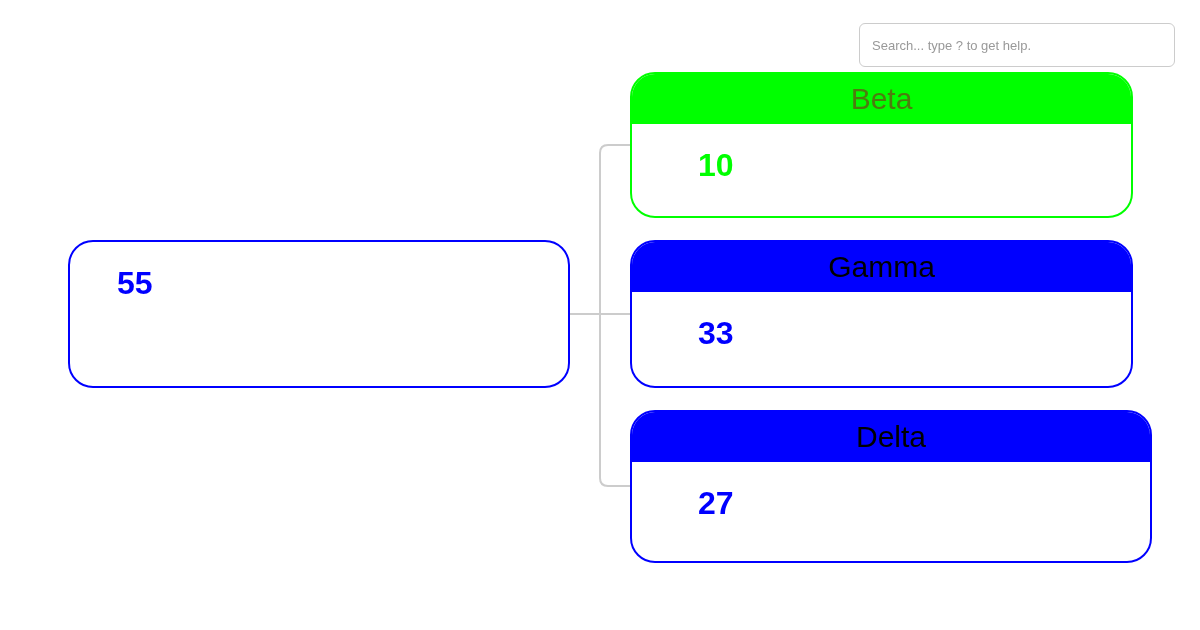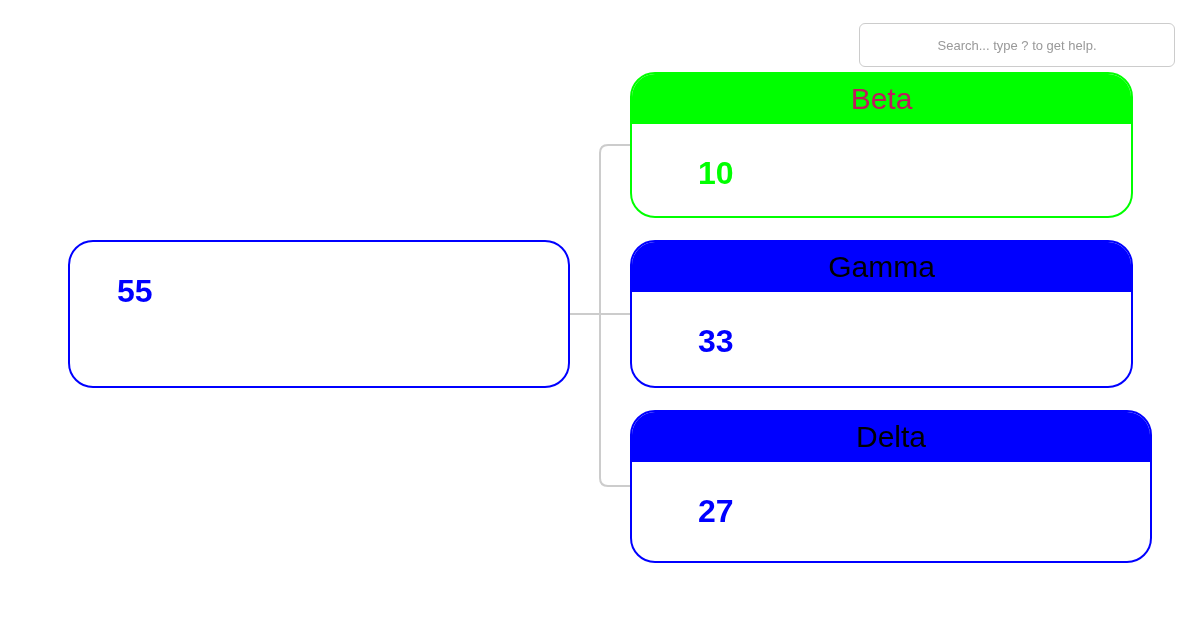--- a/index.html
+++ b/index.html
@@ -42,38 +42,36 @@
     line-height: 50px;
     text-align: center;
     font-size: 30px;
     font-weight: 400;
   }
   .node-value {
     padding: 24px 10px 0 66px;
     font-size: 32px;
     font-weight: bold;
     line-height: 1.1;
-    margin-top: 8px;
   }
   .search-input {
     position: absolute;
     left: 859px;
     top: 23px;
     width: 316px;
     height: 44px;
     box-sizing: border-box;
     border: 1px solid;
     border-radius: 6px;
     padding: 0 12px;
     font-family: "Liberation Sans", sans-serif;
     font-size: 13px;
     color: #555555;
     background: #ffffff;
     outline: none;
-    text-align: center;
   }
   .search-input::placeholder {
     color: #999999;
     opacity: 1;
   }
   
   .node-alpha { left: 68px;  top: 240px; width: 502px; height: 148px; }
   .node-beta  { left: 630px; top: 72px;  width: 503px; height: 146px; }
   .node-gamma { left: 630px; top: 240px; width: 503px; height: 148px; }
   .node-delta { left: 630px; top: 410px; width: 522px; height: 153px; }
@@ -89,21 +87,21 @@
     <path d="M 600 314 H 630" style="stroke: rgb(204, 204, 204);"></path>
   </svg>
 
   <input class="search-input" type="text" placeholder="Search... type ? to get help." style="border-color: rgb(204, 204, 204);">
 
   <div class="node node-alpha" style="border-color: rgb(0, 0, 255);">
     <div class="node-value" style="color: rgb(0, 0, 255); padding-left: 47px;">55</div>
   </div>
 
   <div class="node node-beta" style="border-color: rgb(0, 255, 0);">
-    <div class="node-header" style="background-color: rgb(0, 255, 0); color: #be185d;">Beta</div>
+    <div class="node-header" style="background-color: rgb(0, 255, 0); color: #4d7c0f;">Beta</div>
     <div class="node-value" style="color: rgb(0, 255, 0);">10</div>
   </div>
 
   <div class="node node-gamma" style="border-color: rgb(0, 0, 255);">
     <div class="node-header" style="background-color: rgb(0, 0, 255); color: rgb(0, 0, 0);">Gamma</div>
     <div class="node-value" style="color: rgb(0, 0, 255);">33</div>
   </div>
 
   <div class="node node-delta" style="border-color: rgb(0, 0, 255);">
     <div class="node-header" style="background-color: rgb(0, 0, 255); color: rgb(0, 0, 0);">Delta</div>

